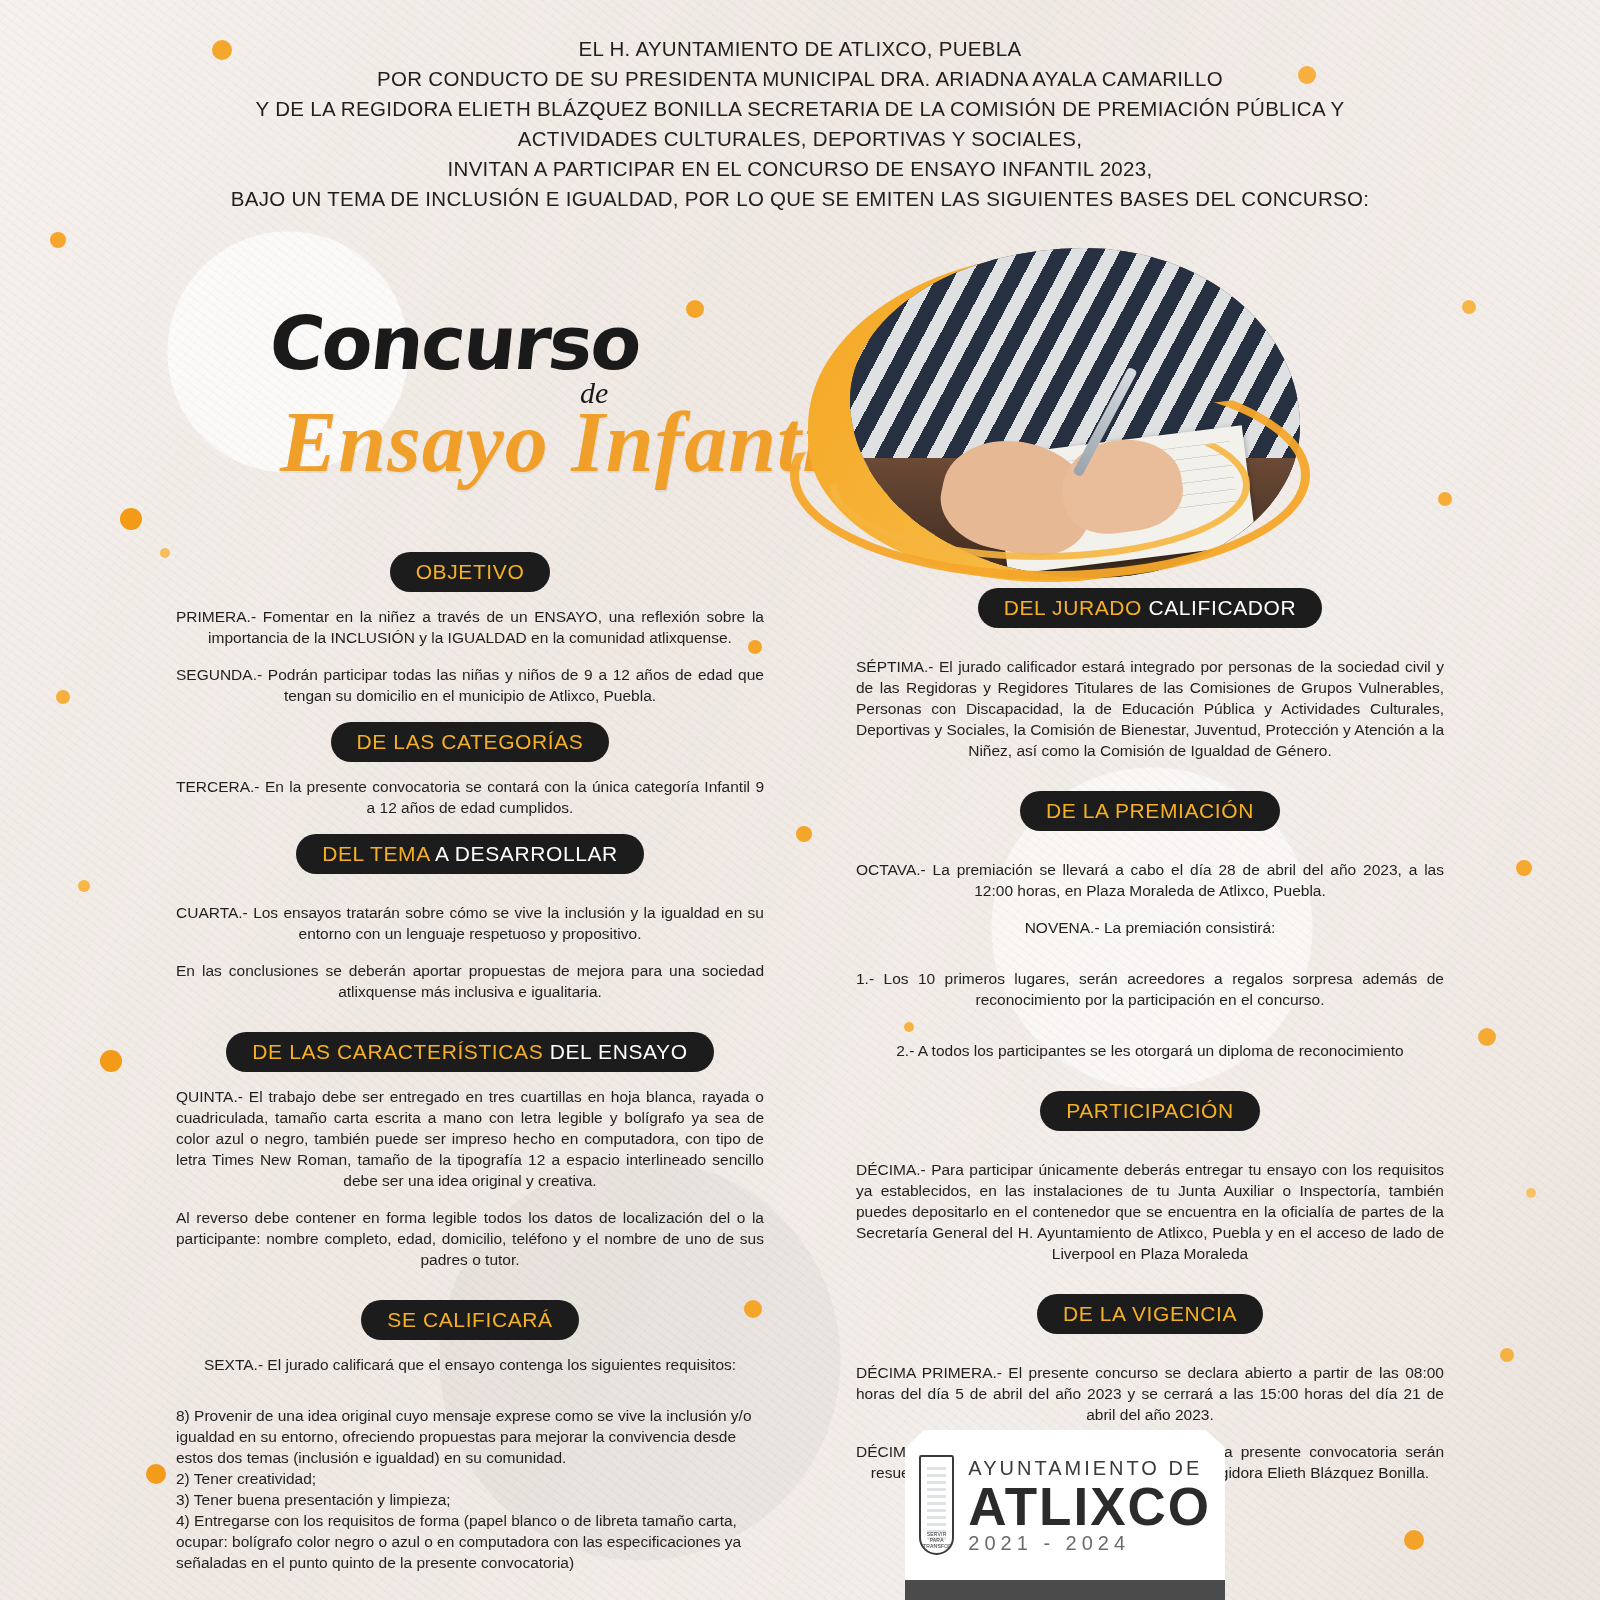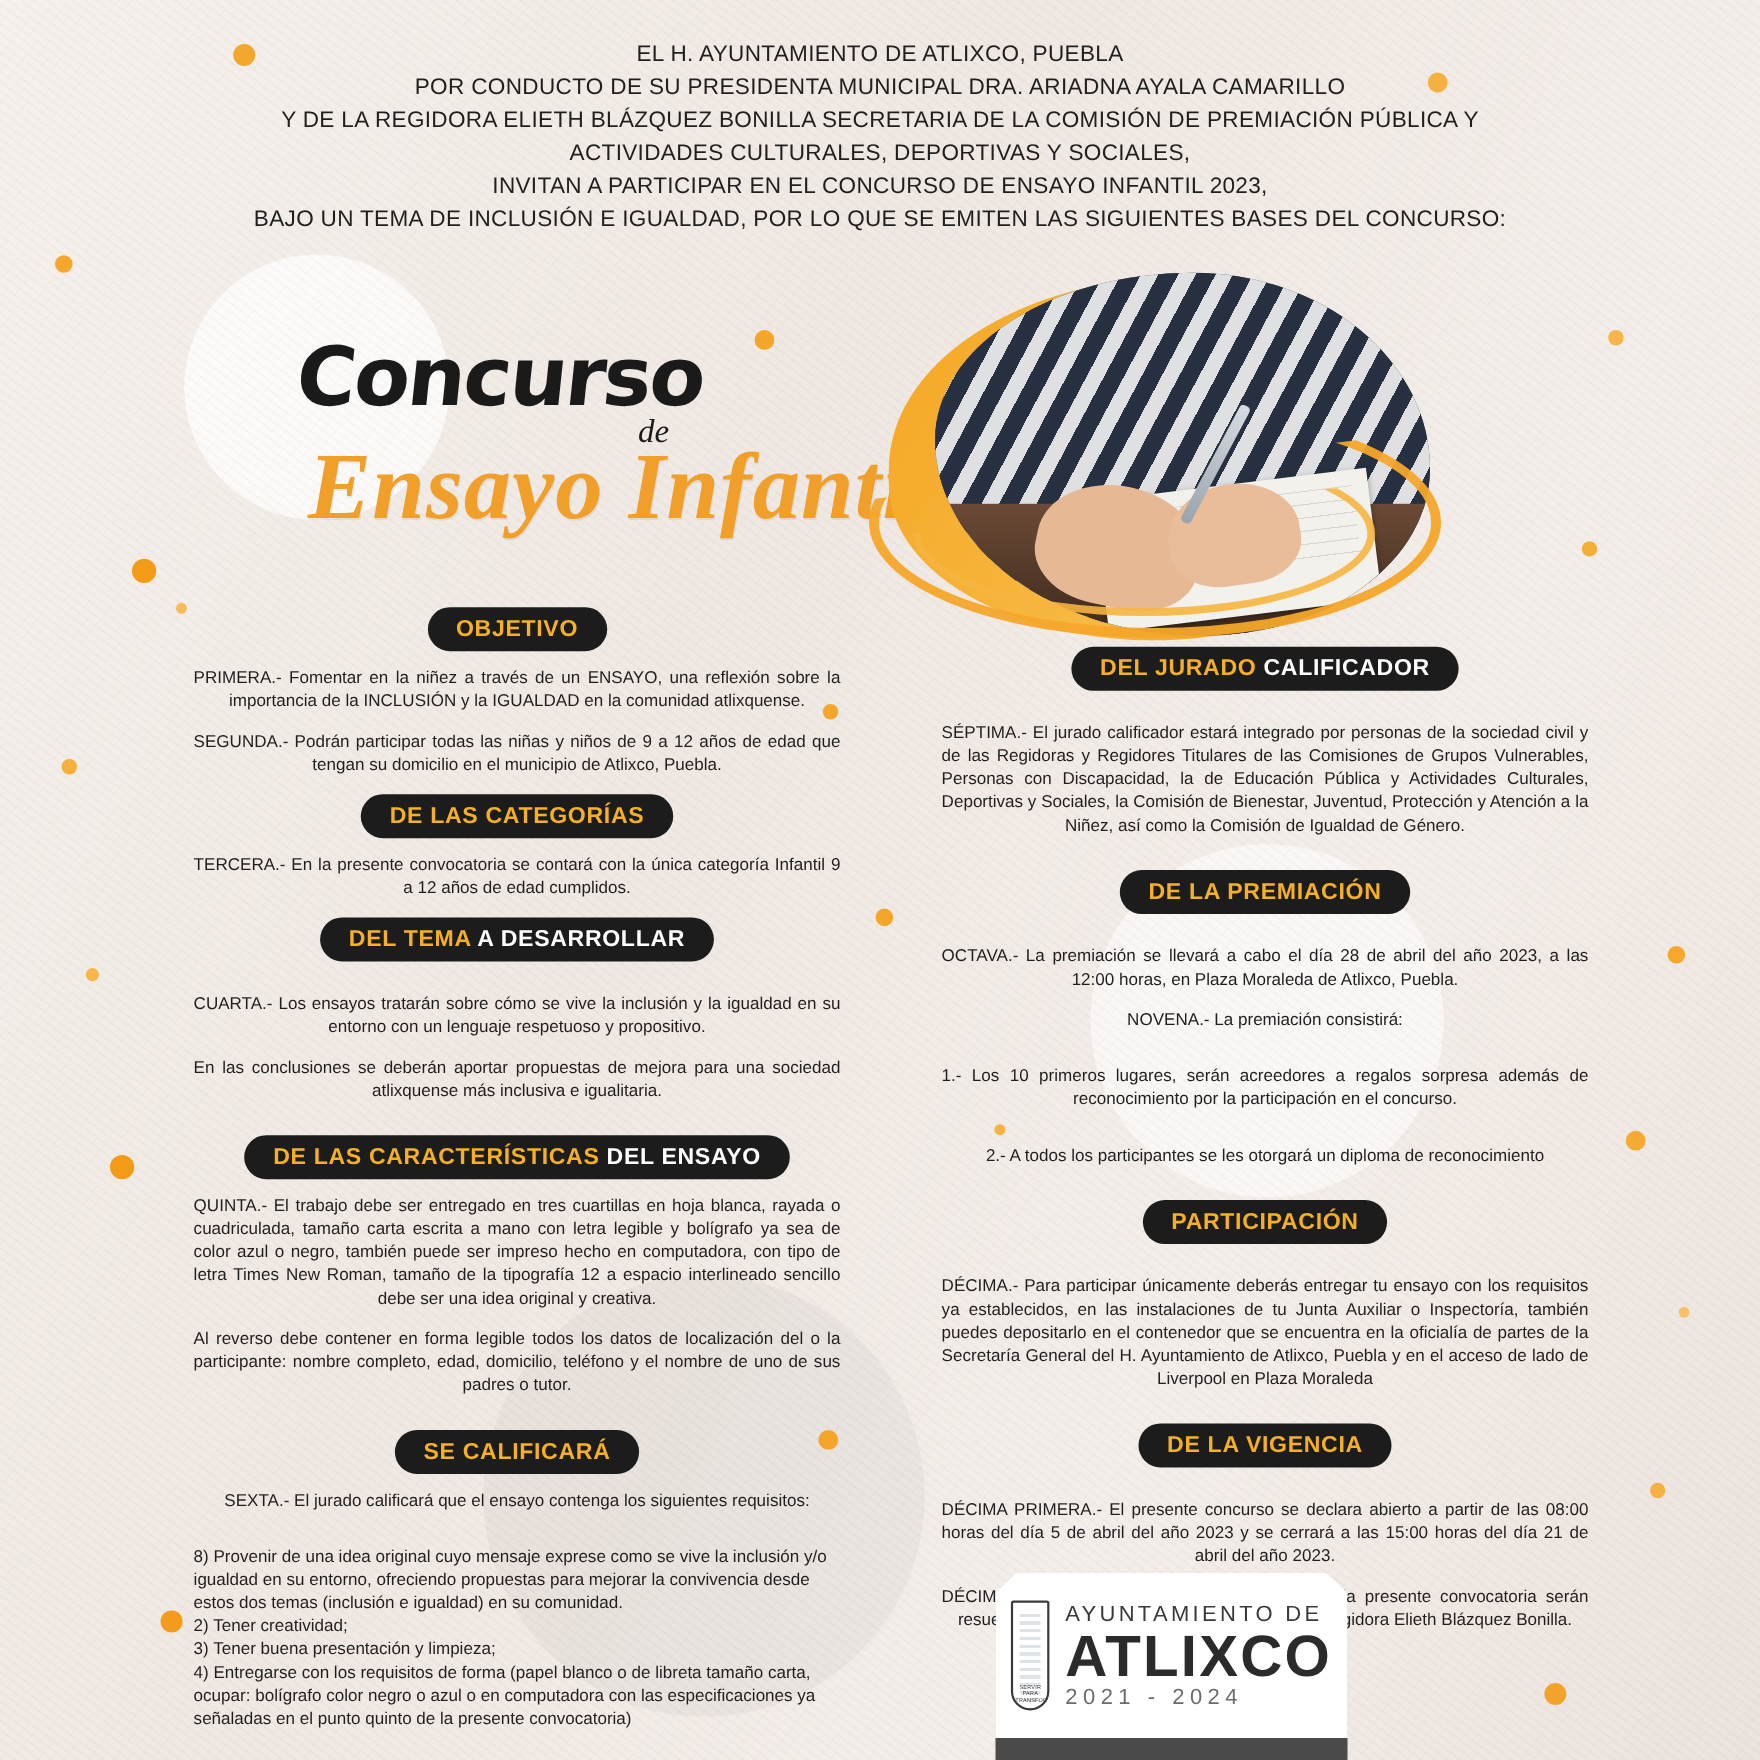--- a/index.html
+++ b/index.html
@@ -127,21 +127,21 @@
     opacity:.9;
   }
   
   .col { position:absolute; width:640px; }
   .col-left { left:150px; top:552px; }
   .col-right { left:830px; top:588px; }
   .pill {
     display:block; margin:0 auto 14px auto;
     background:#1c1c1c;
     color:#f6b024;
-    font-weight:bold;
+    font-weight:normal;
     font-size:21px;
     letter-spacing:.6px;
     border-radius:22px;
     padding:8px 26px;
     text-align:right;
     width:fit-content;
     max-width:100%;
   }
   .pill .sub-w { color:#ffffff; }
   p.body {

